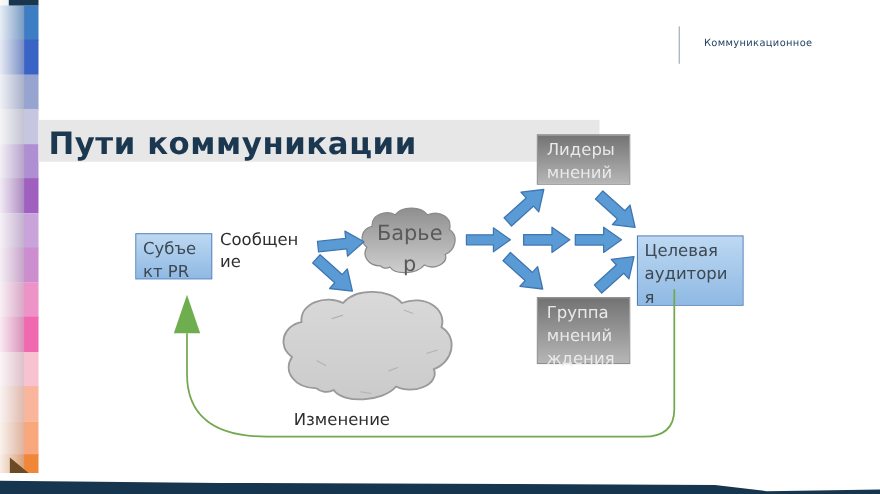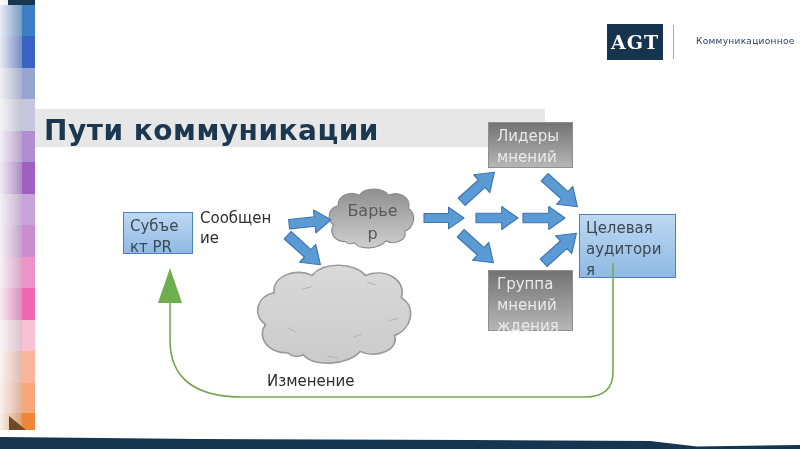--- a/index.html
+++ b/index.html
@@ -40,21 +40,21 @@
   .target-box{left:579px;top:214px;width:97px;height:64px;}
   .leaders-box{left:488px;top:122px;width:85px;height:46px;}
   .group-box{left:488px;top:270px;width:85px;height:61px;}
   .flabel{position:absolute;font-size:15px;color:#2e2e2e;white-space:pre-line;line-height:1.35;}
   .message-label{left:200px;top:208px;}
   .change-label{left:267px;top:371px;}
   
   .cloud{position:absolute;}
   .cloud-text{
     position:absolute;width:100%;text-align:center;white-space:pre-line;
-    font-size:16px;line-height:1.45;
+    font-size:19px;line-height:1.45;
   }
   .barrier-cloud{left:325px;top:183px;width:95px;height:72px;}
   .barrier-cloud .cloud-text{top:16px;color:#5a5a5a;}
   .wrong-cloud{left:250px;top:258px;width:172px;height:114px;}
   .wrong-cloud .cloud-text{top:26px;color:#474747;}
   
   .barrow{position:absolute;}
   .barrow svg{display:block;overflow:visible;}
   .footer-ribbon{position:absolute;left:0;top:430px;}
   .loop{position:absolute;left:150px;top:260px;}
@@ -83,23 +83,20 @@
   <div class="strip-sliver"></div>
   <div class="strip-cap"></div>
   <svg class="strip-fold" width="35" height="20" viewBox="0 0 35 20">
     <polygon points="9,4 26,18 9,18" fill="#6b4a26"></polygon>
   </svg>
 
   <div class="title-band"></div>
   <h1 class="page-title">Пути коммуникации</h1>
 
   <div class="logo">
-    <div class="logo-box">
-      <span>AGT</span>
-    </div>
     <div class="logo-divider"></div>
     <div class="logo-text">
       <div>Коммуникационное</div>
     </div>
   </div>
 
   <div class="dbox blue-box subject-box">Субъе
 кт PR</div>
   <div class="flabel message-label">Сообщен
 ие</div>

